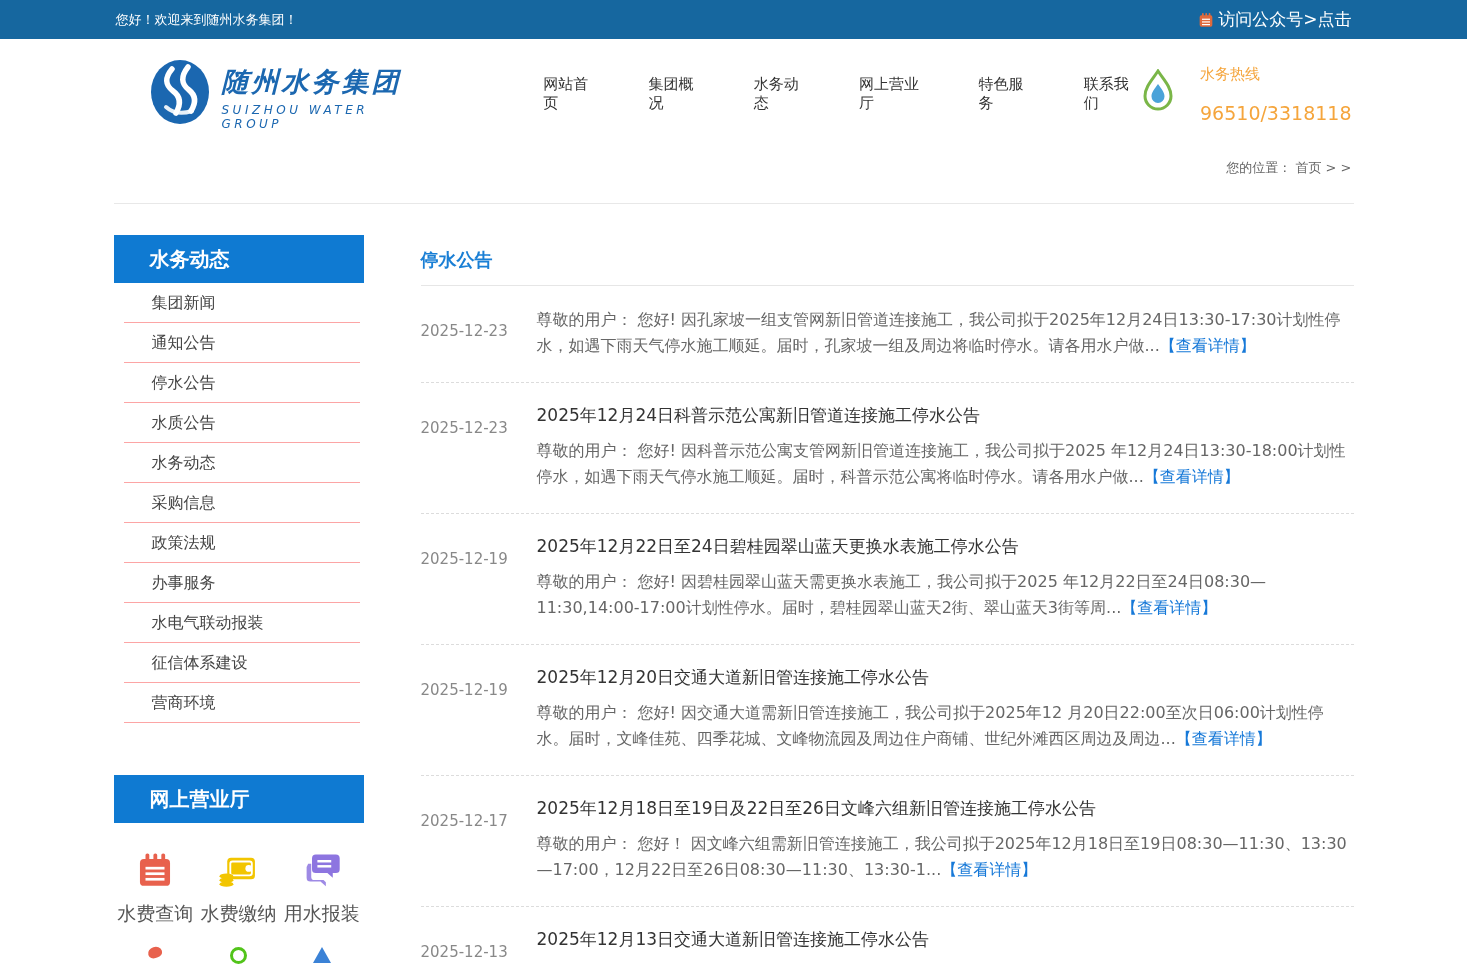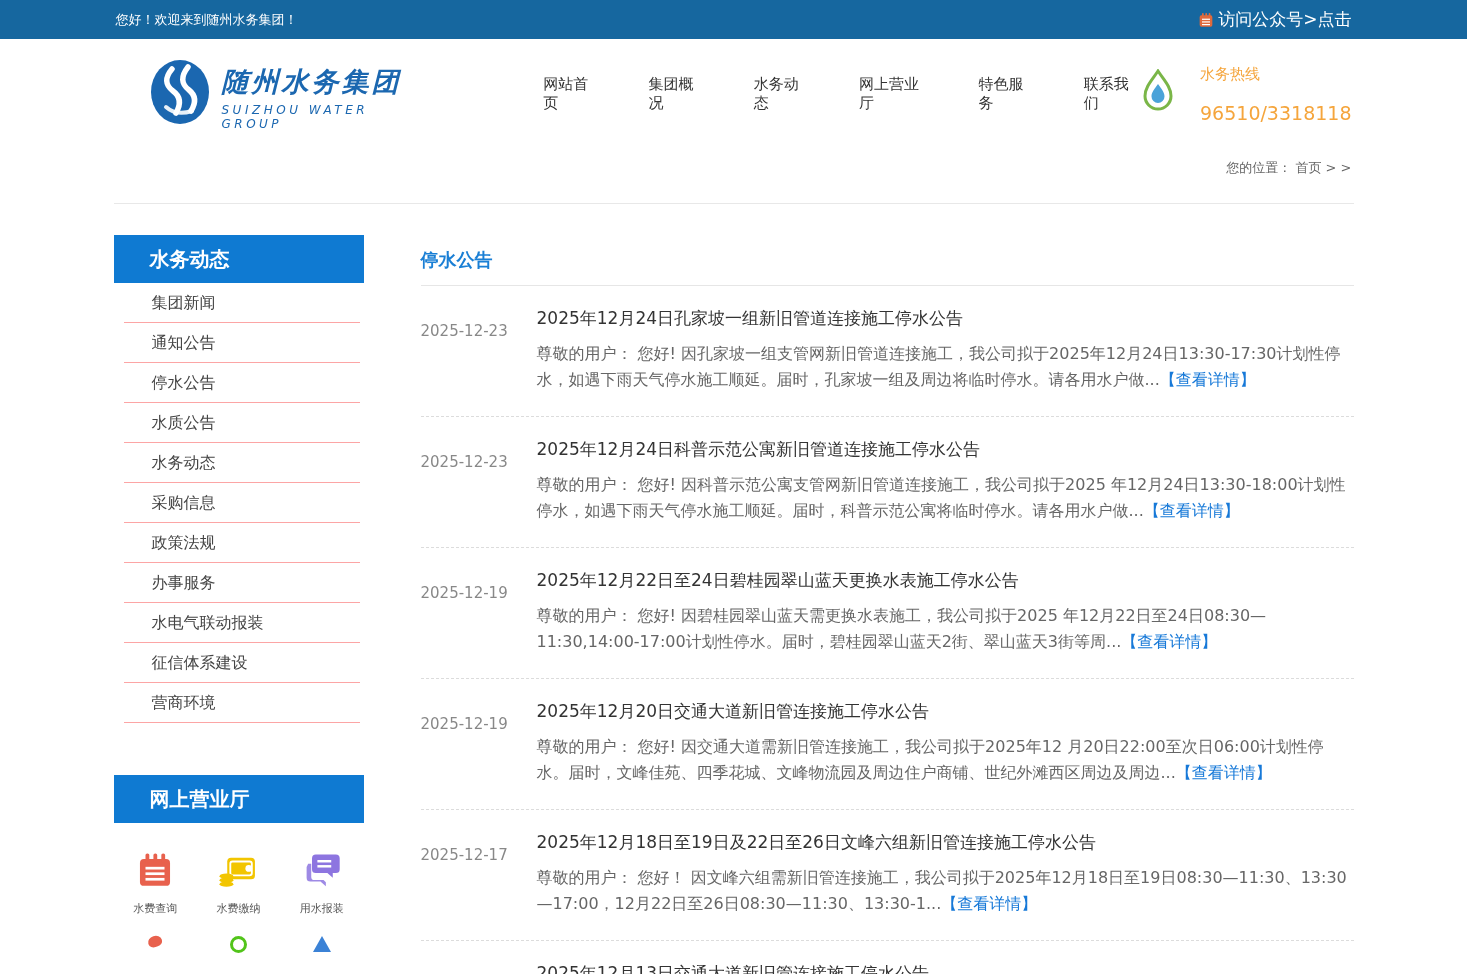--- a/index.html
+++ b/index.html
@@ -37,21 +37,21 @@
   .sidebar { width:250px; flex-shrink:0; }
   .side-title { background:#0f7ad2; color:#fff; font-size:20px; font-weight:bold;
     height:48px; line-height:48px; padding-left:36px; }
   .side-menu { list-style:none; }
   .side-menu li { font-size:16px; color:#444; height:40px; line-height:40px;
     margin:0 4px 0 10px; padding-left:28px; border-bottom:1px solid #fca5a5; cursor:pointer; }
   .side-title.second { margin-top:52px; }
   .shortcuts { display:flex; padding-top:26px; text-align:center; }
   .shortcut { flex:1; cursor:pointer; }
   .shortcut .ic { height:40px; display:flex; align-items:flex-end; justify-content:center; }
-  .shortcut .lbl { font-size:11px; color:#555; margin-top:12px; }
+  .shortcut .lbl { font-size:19px; color:#555; margin-top:12px; }
   .shortcuts.partial { padding-top:20px; }
   .p-ic { flex:1; display:flex; justify-content:center; align-items:flex-start; height:40px; }
   .tri { width:0; height:0; border-left:9px solid transparent; border-right:9px solid transparent;
     border-bottom:16px solid #3b82d6; }
   .ring { width:17px; height:17px; border-radius:50%; border:3px solid #52c41a; }
   .blob { width:14px; height:11px; background:#e8614d; border-radius:60% 60% 50% 50%;
     transform:rotate(-18deg); }
 
   
   .main { flex:1; margin-left:57px; }
@@ -206,21 +206,20 @@
         </div>
     </div>
   </aside>
 
   <main class="main">
     <h2 class="section-title">停水公告</h2>
 
     <div class="notice">
       <div class="n-date">2025-12-23</div>
       <div class="n-body">
-        <a class="n-title">2025年12月24日孔家坡一组新旧管道连接施工停水公告</a>
         <div class="n-excerpt"><span>尊敬的用户： 您好! 因孔家坡一组支管网新旧管道连接施工，我公司拟于2025年12月24日13:30-17:30计划性停水，如遇下雨天气停水施工顺延。届时，孔家坡一组及周边将临时停水。请各用水户做...</span><a class="detail">【查看详情】</a></div>
       </div>
     </div>
 
     <div class="notice">
       <div class="n-date">2025-12-23</div>
       <div class="n-body">
         <a class="n-title">2025年12月24日科普示范公寓新旧管道连接施工停水公告</a>
         <div class="n-excerpt"><span>尊敬的用户： 您好! 因科普示范公寓支管网新旧管道连接施工，我公司拟于2025 年12月24日13:30-18:00计划性停水，如遇下雨天气停水施工顺延。届时，科普示范公寓将临时停水。请各用水户做...</span><a class="detail">【查看详情】</a></div>
       </div>

